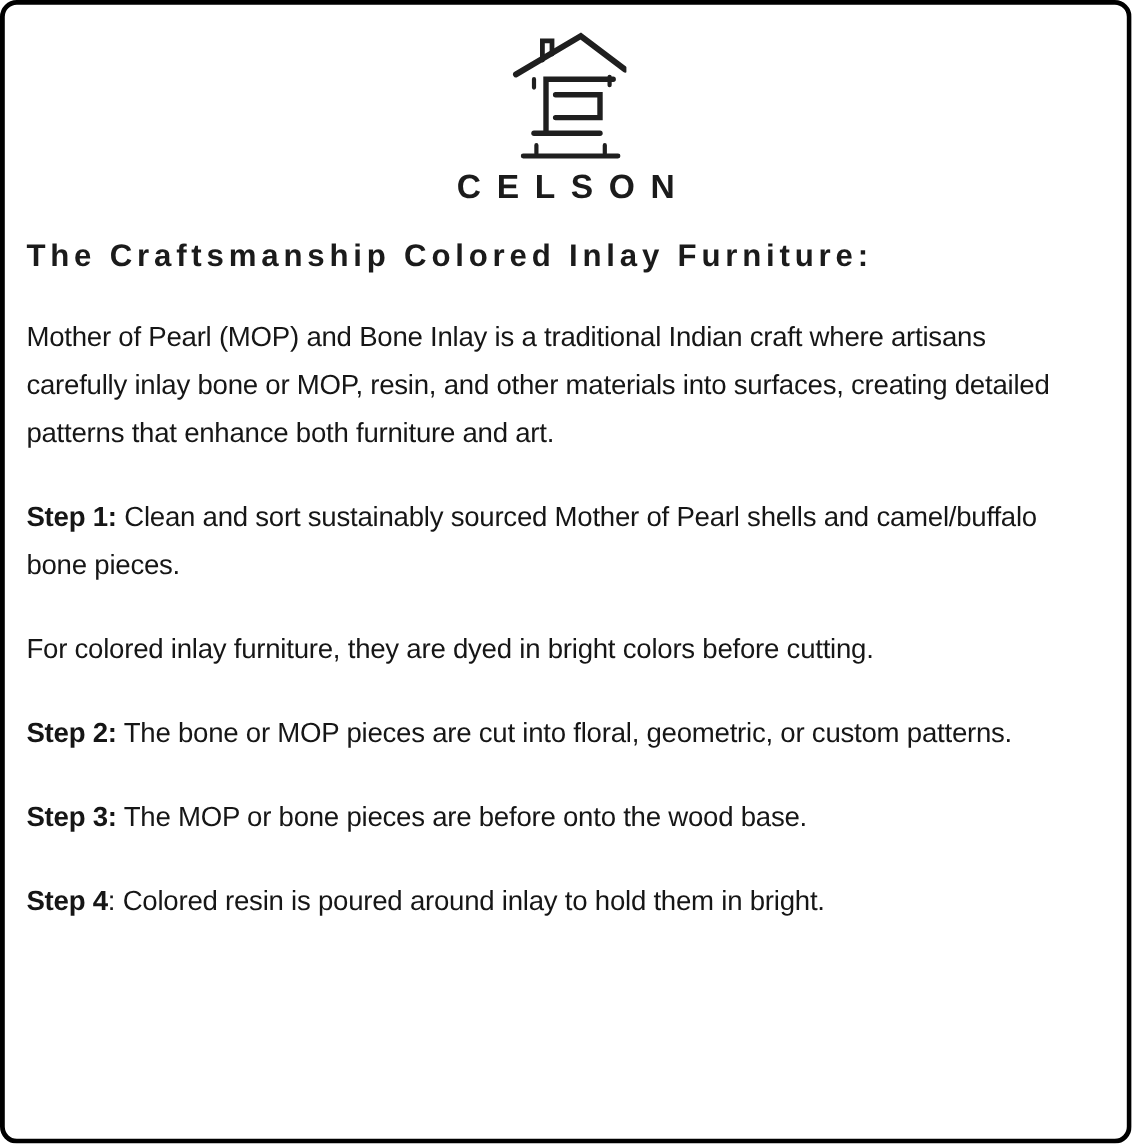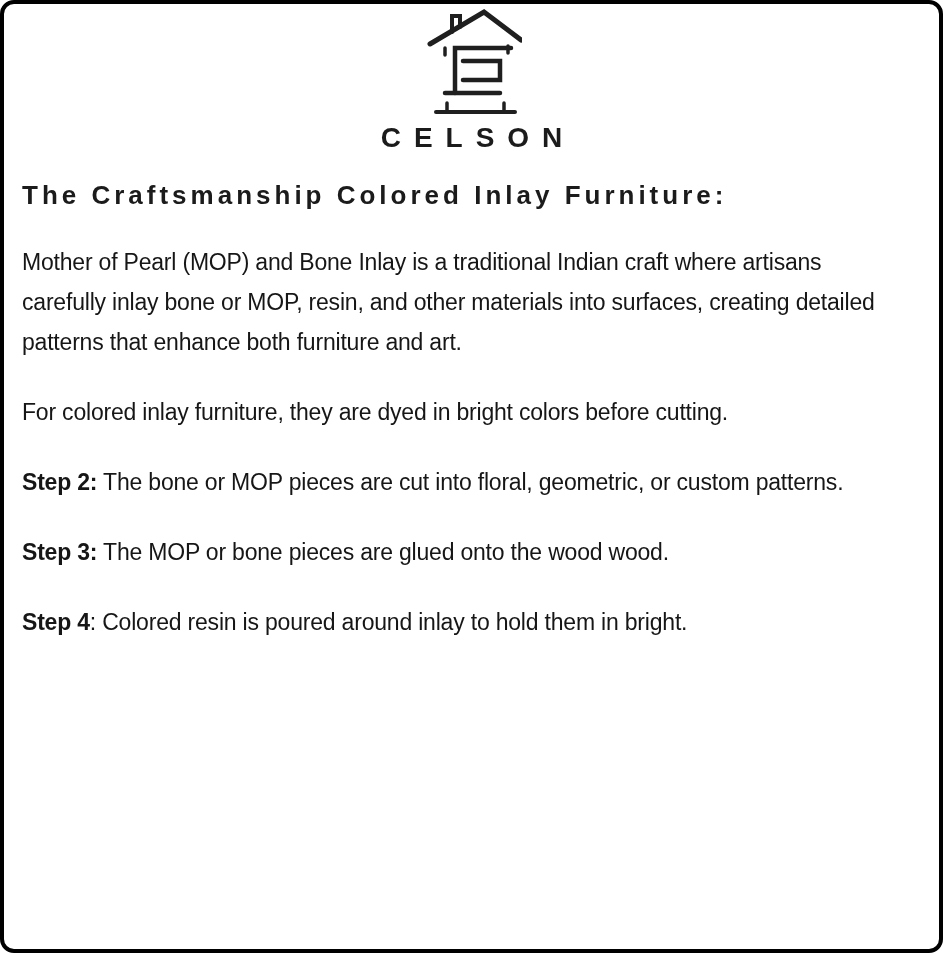--- a/index.html
+++ b/index.html
@@ -15,21 +15,21 @@
     box-sizing: border-box;
     width: 943px;
     height: 953px;
     border: 4px solid #000000;
     border-radius: 14px;
     background: #ffffff;
     overflow: hidden;
   }
   .header {
     text-align: center;
-    padding-top: 2px;
+    padding-top: 20px;
   }
   .logo {
     display: block;
     margin: 0 auto;
   }
   .brand-name {
     margin-top: 4px;
     font-size: 28px;
     line-height: 32px;
     font-weight: 700;
@@ -79,24 +79,25 @@
       <path d="M 14,106 L 93,106" stroke-width="4"></path>
     </svg>
     <div class="brand-name">CELSON</div>
   </div>
 
   <div class="body-text">
     <h1 class="title">The Craftsmanship Colored Inlay Furniture:</h1>
 
     <p class="para"><span>Mother of Pearl (MOP) and Bone Inlay is a traditional Indian craft where artisans carefully inlay bone or MOP, resin, and other materials into surfaces, creating detailed patterns that enhance both furniture and art.</span></p>
 
+    <p class="para"><strong>Step 1:</strong><span> Clean and sort sustainably sourced Mother of Pearl shells and camel/buffalo bone pieces.</span></p>
 
     <p class="para"><span>For colored inlay furniture, they are dyed in bright colors before cutting.</span></p>
 
     <p class="para"><strong>Step 2:</strong><span> The bone or MOP pieces are cut into floral, geometric, or custom patterns.</span></p>
 
-    <p class="para"><strong>Step 3:</strong><span> The MOP or bone pieces are glued onto the wood wood.</span></p>
+    <p class="para"><strong>Step 3:</strong><span> The MOP or bone pieces are before onto the wood base.</span></p>
 
     <p class="para"><strong>Step 4</strong><span>: Colored resin is poured around inlay to hold them in bright.</span></p>
 
   </div>
 
 </div>
 
 </body></html>

